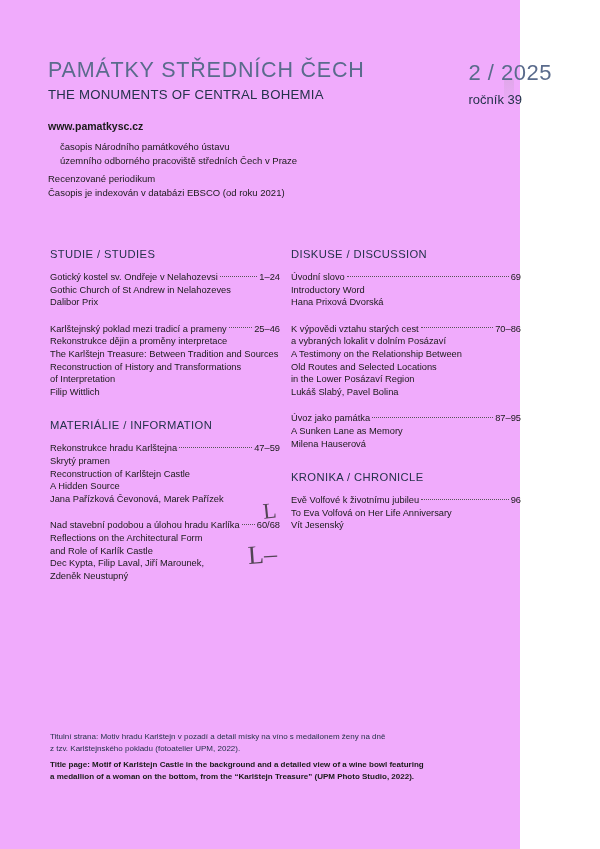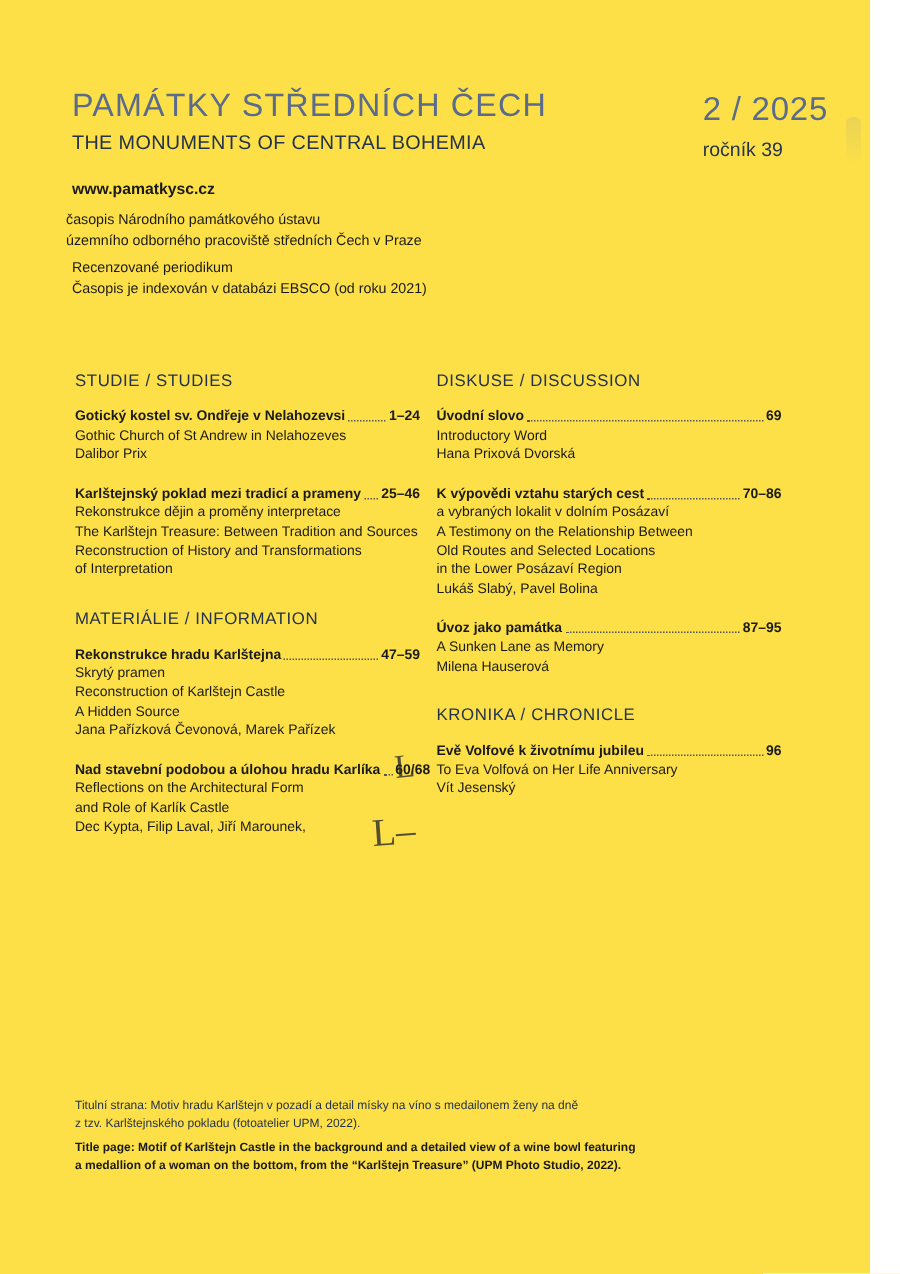--- a/index.html
+++ b/index.html
@@ -11,23 +11,23 @@
     width: 600px;
     height: 849px;
     position: relative;
     font-family: "Liberation Sans", sans-serif;
     color: #1a1a1a;
     overflow: hidden;
   }
   .page {
     position: absolute;
     left: 0; top: 0;
-    width: 580px;
+    width: 520px;
     height: 849px;
-    background: #fde047;
+    background: #f0abfc;
   }
 
   
   .masthead {
     position: absolute;
     left: 48px;
     top: 58px;
     width: 504px;
   }
   .title-block {
@@ -70,21 +70,21 @@
   .web {
     position: absolute;
     left: 48px;
     top: 120px;
     font-size: 10.5px;
     font-weight: bold;
     color: #1a1a1a;
   }
   .imprint {
     position: absolute;
-    left: 44px;
+    left: 60px;
     top: 140px;
     font-size: 9.5px;
     line-height: 14px;
     color: #1a1a1a;
   }
   .imprint2 {
     position: absolute;
     left: 48px;
     top: 172px;
     font-size: 9.5px;
@@ -115,22 +115,21 @@
   .section-head .en { color: #24324b; }
 
   .entry {
     margin-bottom: 14px;
   }
   .entry-line {
     font-size: 9.3px;
     line-height: 12.6px;
     color: #1a1a1a;
     display: flex;
-    align-items: flex-end;
-    font-weight: bold;
+    align-items: center;
   }
   .entry-line .txt { white-space: nowrap; }
   .entry-line .dots {
     flex: 1 1 auto;
     border-bottom: 1px dotted #555;
     margin: 0 2px 2.5px 2px;
     min-width: 6px;
     height: 0;
   }
   .entry-line .pages {
@@ -249,20 +248,21 @@
       <div class="entry">
         <div class="entry-line">
           <span class="txt">Karlštejnský poklad mezi tradicí a prameny</span>
           <span class="dots"></span>
           <span class="pages">25–46</span>
         </div>
         <div class="entry-sub">Rekonstrukce dějin a proměny interpretace</div>
         <div class="entry-sub">The Karlštejn Treasure: Between Tradition and Sources</div>
         <div class="entry-sub">Reconstruction of History and Transformations</div>
         <div class="entry-sub">of Interpretation</div>
+        <div class="entry-auth">Filip Wittlich</div>
       </div>
     </div>
 
     <div class="section">
       <div class="section-head">
         <span>MATERIÁLIE</span>
         <span class="sep">/</span>
         <span class="en">INFORMATION</span>
       </div>
 
@@ -280,20 +280,21 @@
 
       <div class="entry">
         <div class="entry-line">
           <span class="txt">Nad stavební podobou a úlohou hradu Karlíka</span>
           <span class="dots"></span>
           <span class="pages">60/68</span>
         </div>
         <div class="entry-sub">Reflections on the Architectural Form</div>
         <div class="entry-sub">and Role of Karlík Castle</div>
         <div class="entry-auth">Dec Kypta, Filip Laval, Jiří Marounek,</div>
+        <div class="entry-auth">Zdeněk Neustupný</div>
       </div>
     </div>
   </div>
 
   <div class="col col-right">
 
     <div class="section">
       <div class="section-head">
         <span>DISKUSE</span>
         <span class="sep">/</span>

